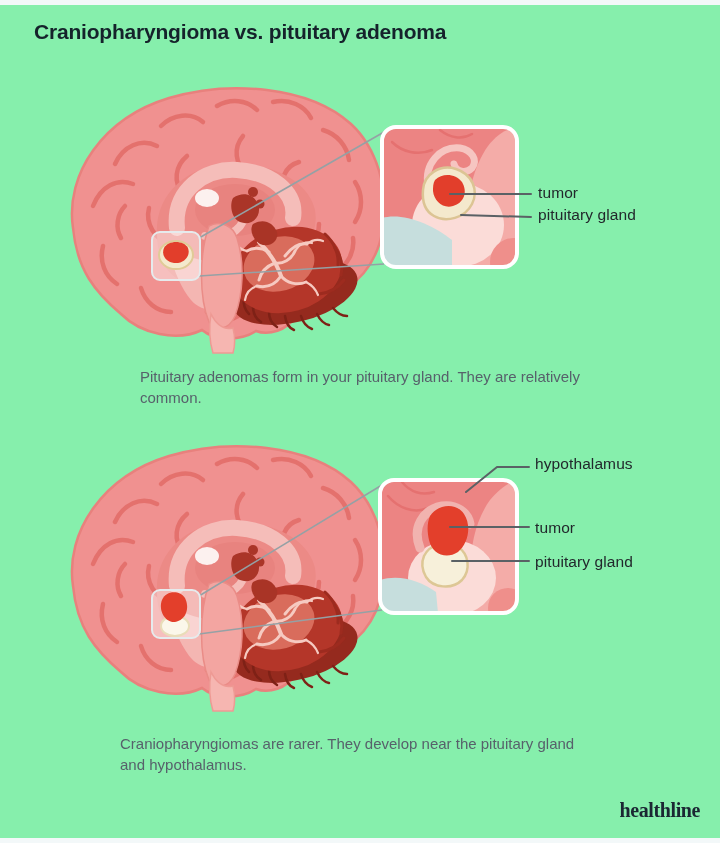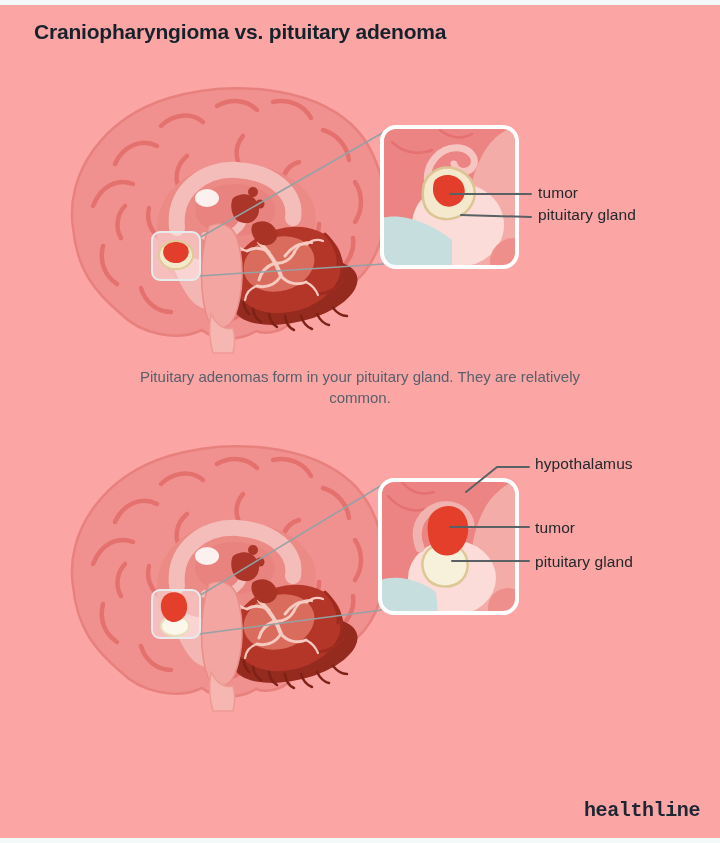--- a/index.html
+++ b/index.html
@@ -1,39 +1,39 @@
 <!DOCTYPE html>
 <html><head>
 <meta charset="utf-8">
 <style>
   html,body{margin:0;padding:0;background:#d8e2e6;}
   .canvas{
     position:relative;width:720px;height:843px;overflow:hidden;
-    background:#fca5a5;
+    background:#86efac;
     font-family:"Liberation Sans","DejaVu Sans",sans-serif;
   }
   .edge-strip{position:absolute;left:0;width:720px;height:5px;background:#f3f8f9;}
   .page-title{
     position:absolute;left:34px;top:20px;margin:0;
     font-size:21px;font-weight:700;letter-spacing:-0.2px;color:#15222b;
   }
   .fig-svg{position:absolute;left:0;}
   .anno-label{
     position:absolute;font-size:15.5px;font-weight:400;color:#22282c;
     letter-spacing:0.1px;white-space:nowrap;
   }
   .fig-caption{
-    position:absolute;margin:0;text-align:center;
+    position:absolute;margin:0;
     font-size:15px;line-height:21px;color:#57616b;font-weight:400;
   }
   .caption-1{left:140px;width:440px;top:366px;}
   .caption-2{left:120px;width:480px;top:733px;}
   .brand-logo{
     position:absolute;right:20px;top:799px;
-    font-family:Liberation Mono, monospace;
+    font-family:Liberation Serif, serif;
     font-weight:700;font-size:20px;letter-spacing:-0.4px;color:#1b2733;
   }
 </style>
 </head>
 <body>
 
 <div class="canvas">
   <div class="edge-strip" style="top:0"></div>
 
   <h1 class="page-title">Craniopharyngioma vs. pituitary adenoma</h1>
@@ -213,17 +213,18 @@
       <path d="M466,62 L497,37 L529,37"></path>
       <line x1="450" y1="97" x2="529" y2="97"></line>
       <line x1="452" y1="131" x2="529" y2="131"></line>
     </g>
   </svg>
 
   <span class="anno-label" style="left:535px;top:455px">hypothalamus</span>
   <span class="anno-label" style="left:535px;top:519px">tumor</span>
   <span class="anno-label" style="left:535px;top:553px">pituitary gland</span>
 
+  <p class="fig-caption caption-2">Craniopharyngiomas are rarer. They develop near the pituitary gland and hypothalamus.</p>
 
   <div class="brand-logo">healthline</div>
 
   <div class="edge-strip" style="top:838px"></div>
 </div>
 
 </body></html>

